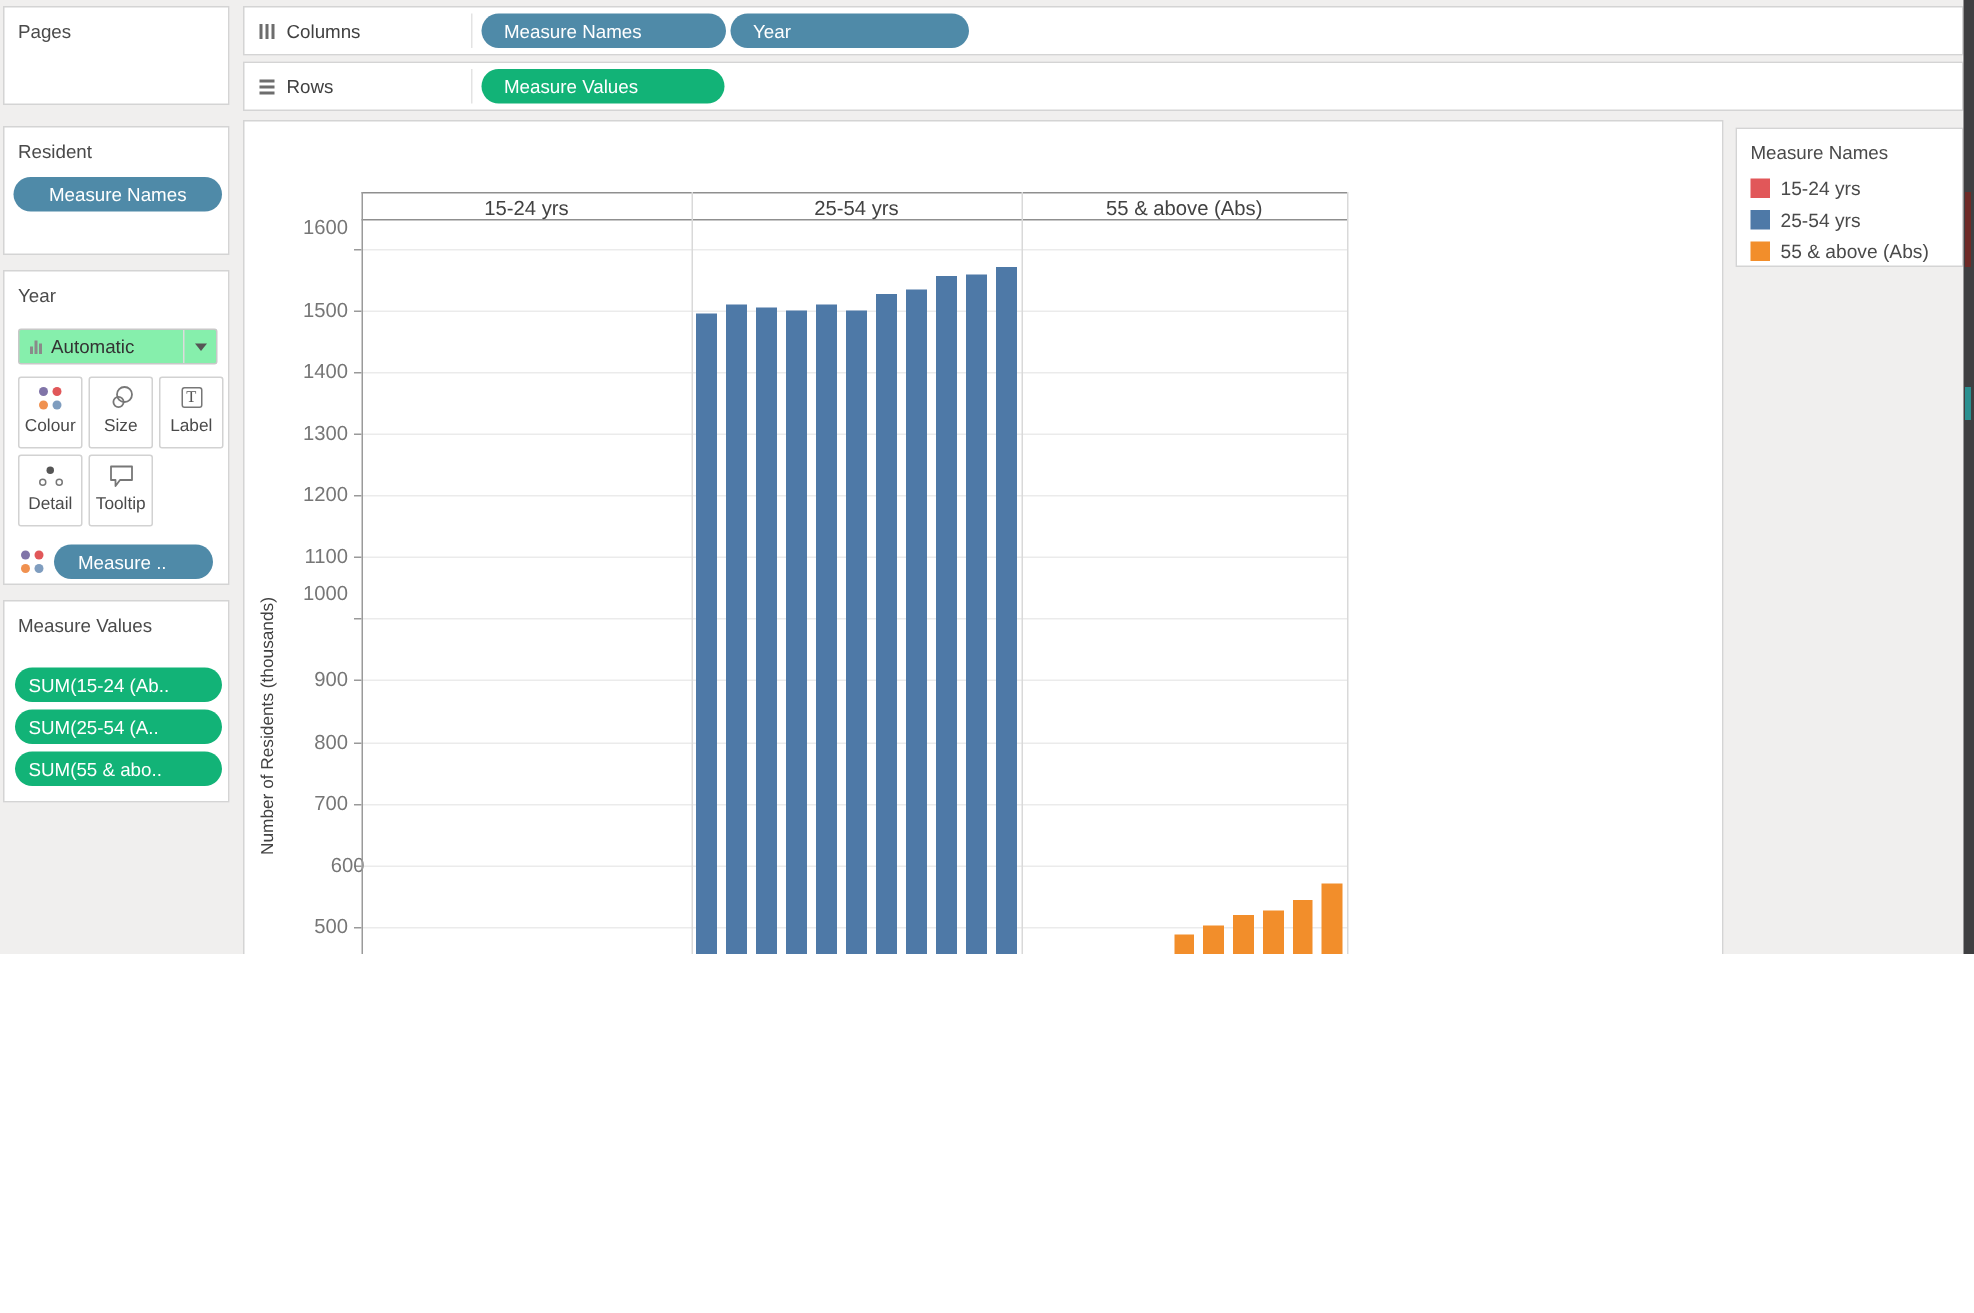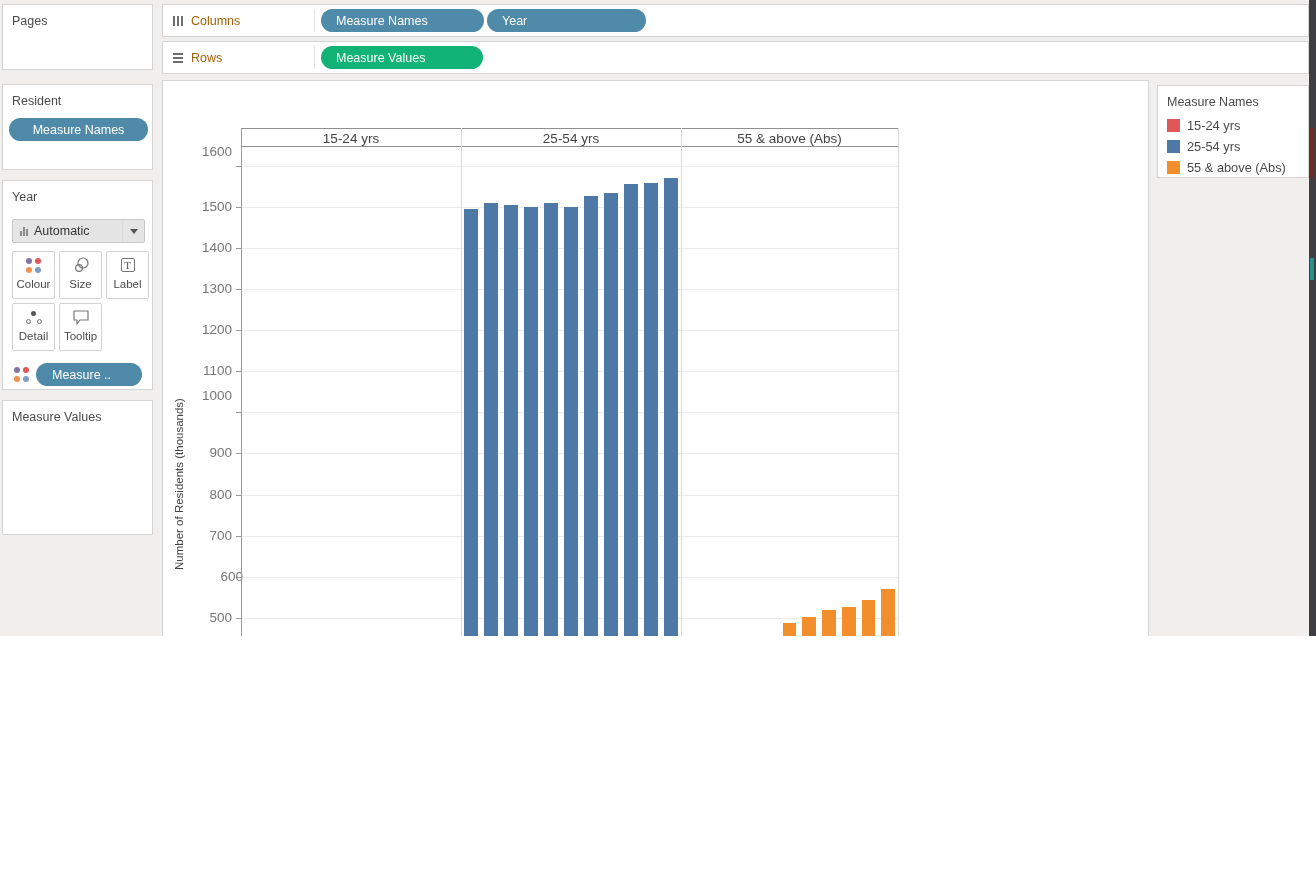--- a/index.html
+++ b/index.html
@@ -4,28 +4,28 @@
 <style>
   * { margin:0; padding:0; box-sizing:border-box; }
   body { font-family:"Liberation Sans", sans-serif; }
   .screen { position:relative; width:1316px; height:636px; background:#f0efee; overflow:hidden; }
   .card { position:absolute; background:#ffffff; border:1px solid #d4d4d4; }
   .card-label { font-size:12.5px; color:#4a4a4a; padding:9px 0 0 9px; }
   .pill { height:23px; border-radius:12px; color:#fff; font-size:12.5px; display:flex; align-items:center; white-space:nowrap; overflow:hidden; }
   .pill-dim { background:#4f8aa8; }
   .pill-meas { background:#12b377; }
   .shelf { position:absolute; background:#fff; border:1px solid #d4d4d4; display:flex; align-items:center; }
-  .shelf-label { font-size:12.5px; color:#a16207; margin-left:8px; }
+  .shelf-label { font-size:12.5px; color:#404040; margin-left:8px; }
   .shelf-divider { position:absolute; left:151px; top:4px; bottom:4px; width:1px; background:#e3e3e3; }
   .shelf-pills { position:absolute; left:158px; top:0; bottom:0; display:flex; align-items:center; gap:3px; }
   .cols-icon { display:flex; gap:2px; margin-left:10px; }
   .cols-icon i { width:2px; height:10px; background:#6d6d6d; }
   .rows-icon { display:flex; flex-direction:column; gap:2px; margin-left:10px; }
   .rows-icon i { width:10px; height:2px; background:#6d6d6d; }
-  .marks-dropdown { position:absolute; left:9px; top:38px; width:133px; height:24px; border:1px solid #c8c8c8; border-radius:2px; display:flex; align-items:center; background:#e5e5e5; }
+  .marks-dropdown { position:absolute; left:9px; top:38px; width:133px; height:24px; border:1px solid #c8c8c8; border-radius:2px; display:flex; align-items:center; background:#86efac; }
   .bar-mini { display:flex; align-items:flex-end; gap:1px; margin:0 6px 0 7px; }
   .bar-mini i { width:2px; background:#8a8a8a; }
   .dd-text { flex:1; font-size:12.5px; color:#333; }
   .dd-arrow { width:22px; height:100%; border-left:1px solid #dcdcdc; display:flex; align-items:center; justify-content:center; }
   .caret { width:0; height:0; border-left:4px solid transparent; border-right:4px solid transparent; border-top:5px solid #555; }
   .marks-btn { position:absolute; width:43px; height:48px; border:1px solid #d2d2d2; border-radius:2px; background:#fff; text-align:center; font-size:11.5px; color:#4a4a4a; }
   .marks-btn .ic { height:26px; display:flex; align-items:center; justify-content:center; }
   .dots4 { position:relative; width:15px; height:15px; }
   .dots4 i { position:absolute; width:6px; height:6px; border-radius:50%; }
   .dots4 .d1 { left:0; top:0; background:#8074a8; }
@@ -134,20 +134,25 @@
           <i class="d2"></i>
           <i class="d3"></i>
           <i class="d4"></i>
         </span>
       <div class="pill pill-dim" style="width:106px; padding-left:16px;">Measure ..</div>
     </div>
   </div>
 
   <div class="card" style="left:2px; top:400px; width:151px; height:135px;">
     <div class="card-label">Measure Values</div>
+    <div style="position:absolute; left:7px; top:44px; display:flex; flex-direction:column; gap:5px;">
+      <div class="pill pill-meas" style="width:138px; padding-left:9px;">SUM(15-24 (Ab..</div>
+      <div class="pill pill-meas" style="width:138px; padding-left:9px;">SUM(25-54 (A..</div>
+      <div class="pill pill-meas" style="width:138px; padding-left:9px;">SUM(55 &amp; abo..</div>
+    </div>
   </div>
 
   <div class="shelf" style="left:162px; top:4px; width:1147px; height:33px;">
     <span class="cols-icon">
         <i></i>
         <i></i>
         <i></i>
       </span>
     <span class="shelf-label">Columns</span>
     <span class="shelf-divider"></span>

